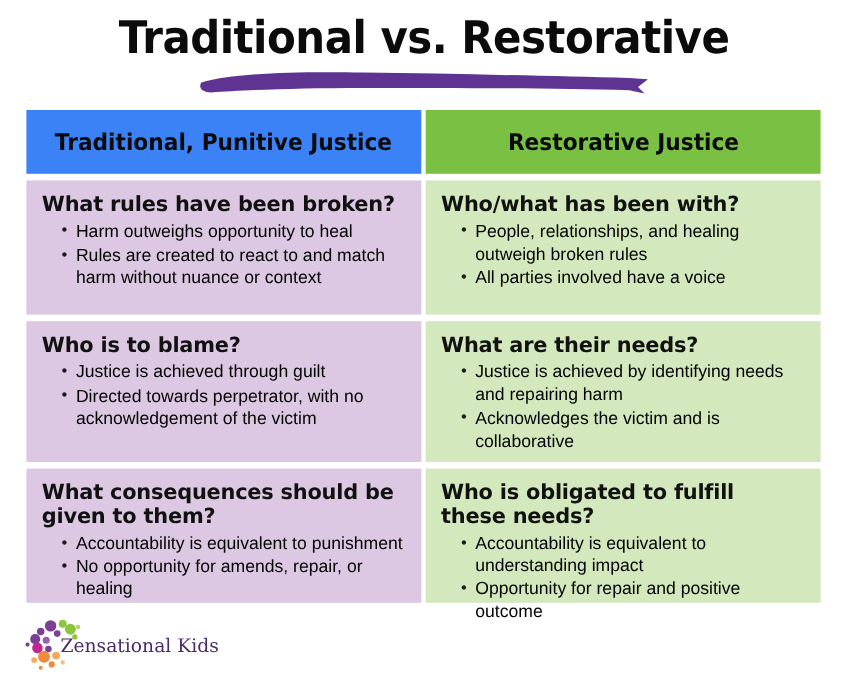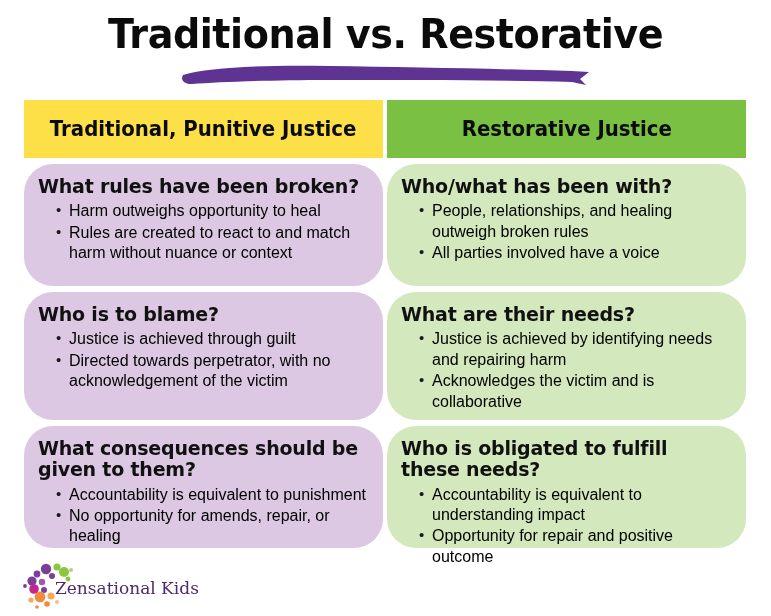--- a/index.html
+++ b/index.html
@@ -63,35 +63,34 @@
     box-sizing: border-box;
   }
 
   
   .head-row .cell {
     height: 58px;
     display: flex;
     align-items: center;
     justify-content: center;
   }
-  .cell-head-left  { background: #fde047; }
+  .cell-head-left  { background: #3b82f6; }
   .cell-head-right { background: #7ac043; }
   .head-text {
     font-family: "DejaVu Sans", sans-serif;
     font-weight: bold;
     font-size: 21px;
     color: #0b0b0b;
     transform: scaleX(0.94);
     white-space: nowrap;
   }
 
   
   .cell-body {
     padding: 12px 14px 4px 14px;
-    border-radius: 29px;
   }
   .cell-purple { background: #dcc8e3; }
   .cell-green  { background: #d3e8bc; }
 
   .r1 .cell-body { height: 122px; }
   .r2 .cell-body { height: 128px; }
   .r3 .cell-body { height: 122px; }
 
   .cell-title {
     font-family: "DejaVu Sans", sans-serif;

